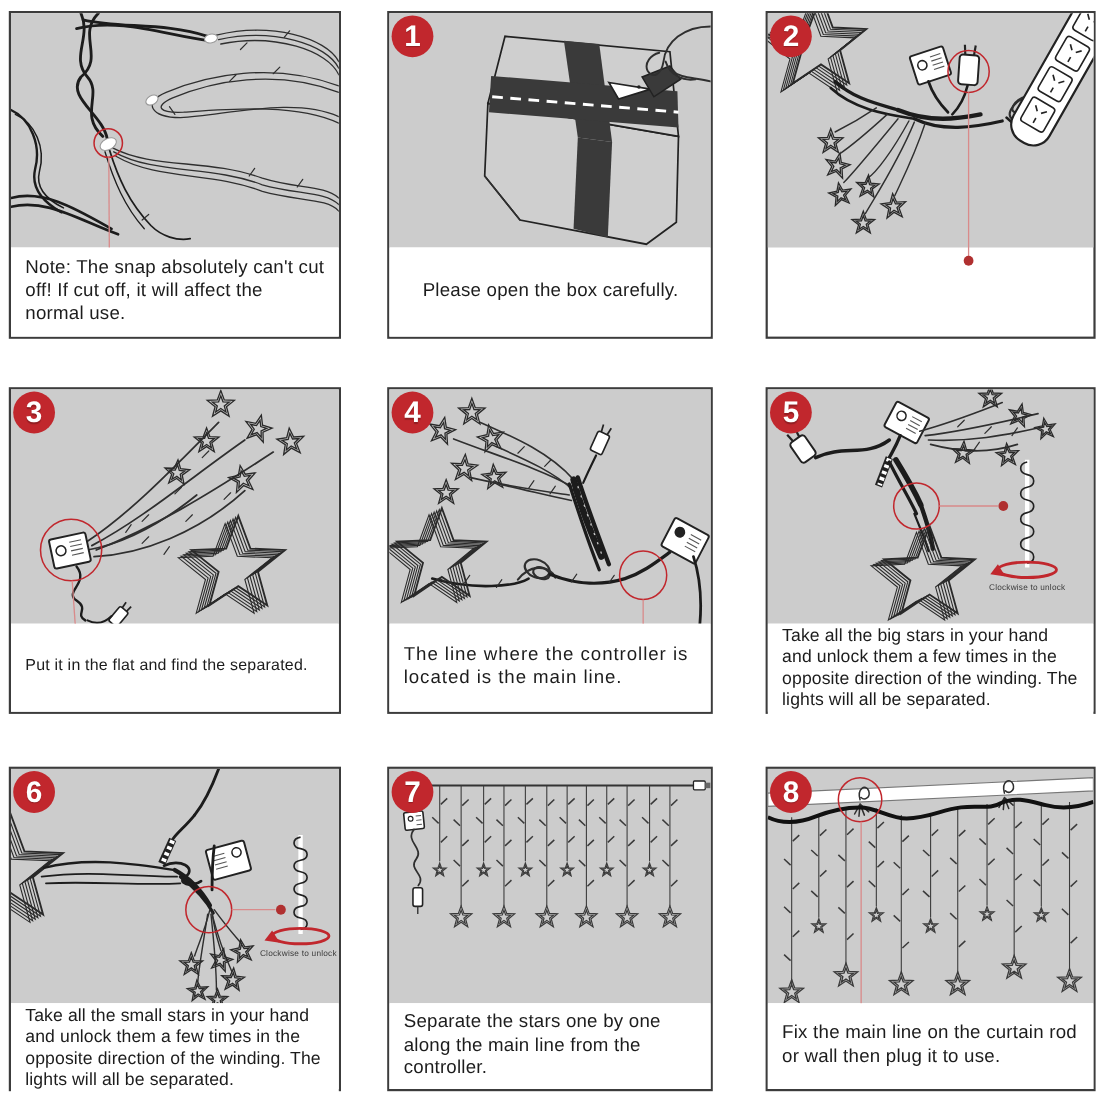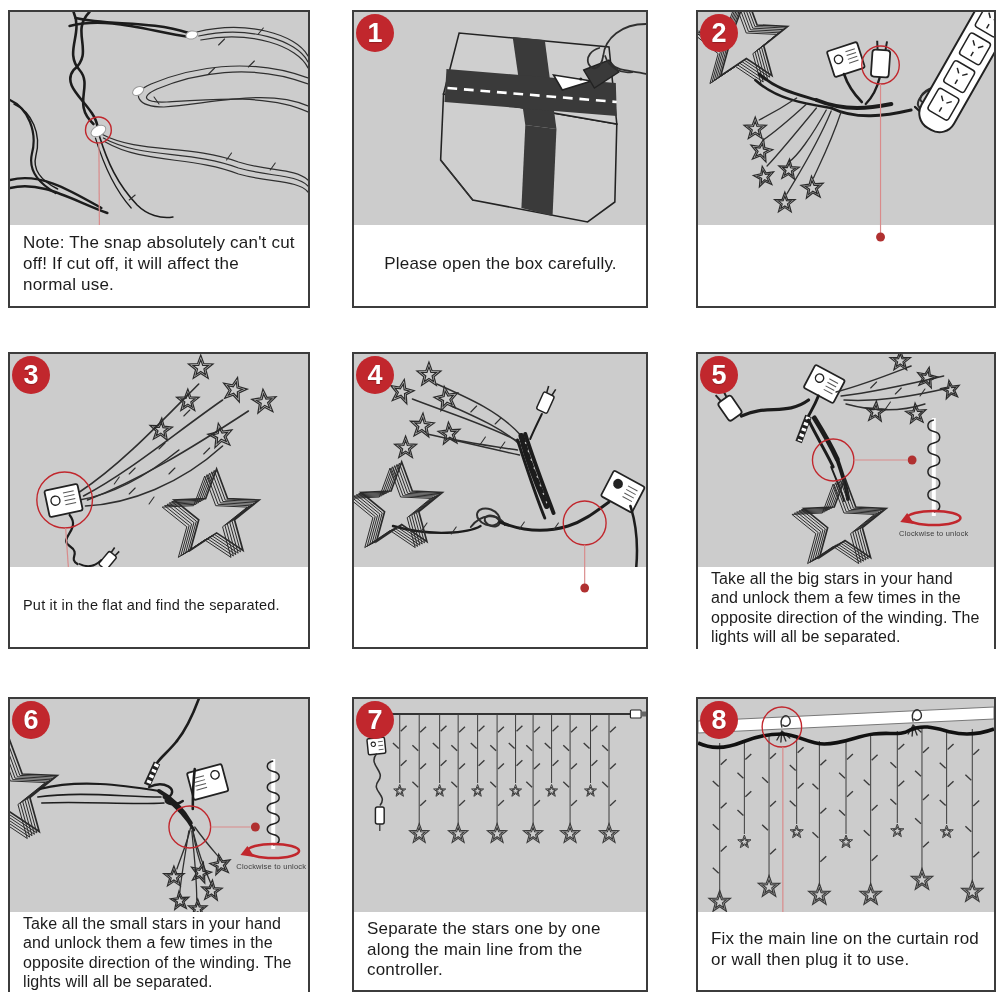--- a/index.html
+++ b/index.html
@@ -399,20 +399,21 @@
               </g>
           </g>
           <path class="wire" stroke-width="2.6" d="M284,152 C290,170 292,190 290,213"></path>
         </g>
         <circle class="hl" cx="237" cy="169" r="22"></circle>
         <line class="leader" x1="237" y1="191" x2="237" y2="230"></line>
         <circle class="dot" cx="237" cy="234" r="4.5"></circle>
       </svg>
       <div class="badge">4</div>
     </div>
+    <div class="caption cap-space">The line where the controller is located is the main line.</div>
   </section>
 
   <section class="panel" style="left:696px;top:352px;width:300px;height:297px;">
     <div class="art">
       <svg viewBox="0 0 300 213" preserveAspectRatio="none">
         <clipPath id="cp6">
             <rect x="0" y="0" width="300" height="213"></rect>
           </clipPath>
         <g clip-path="url(#cp6)">
           <g>

